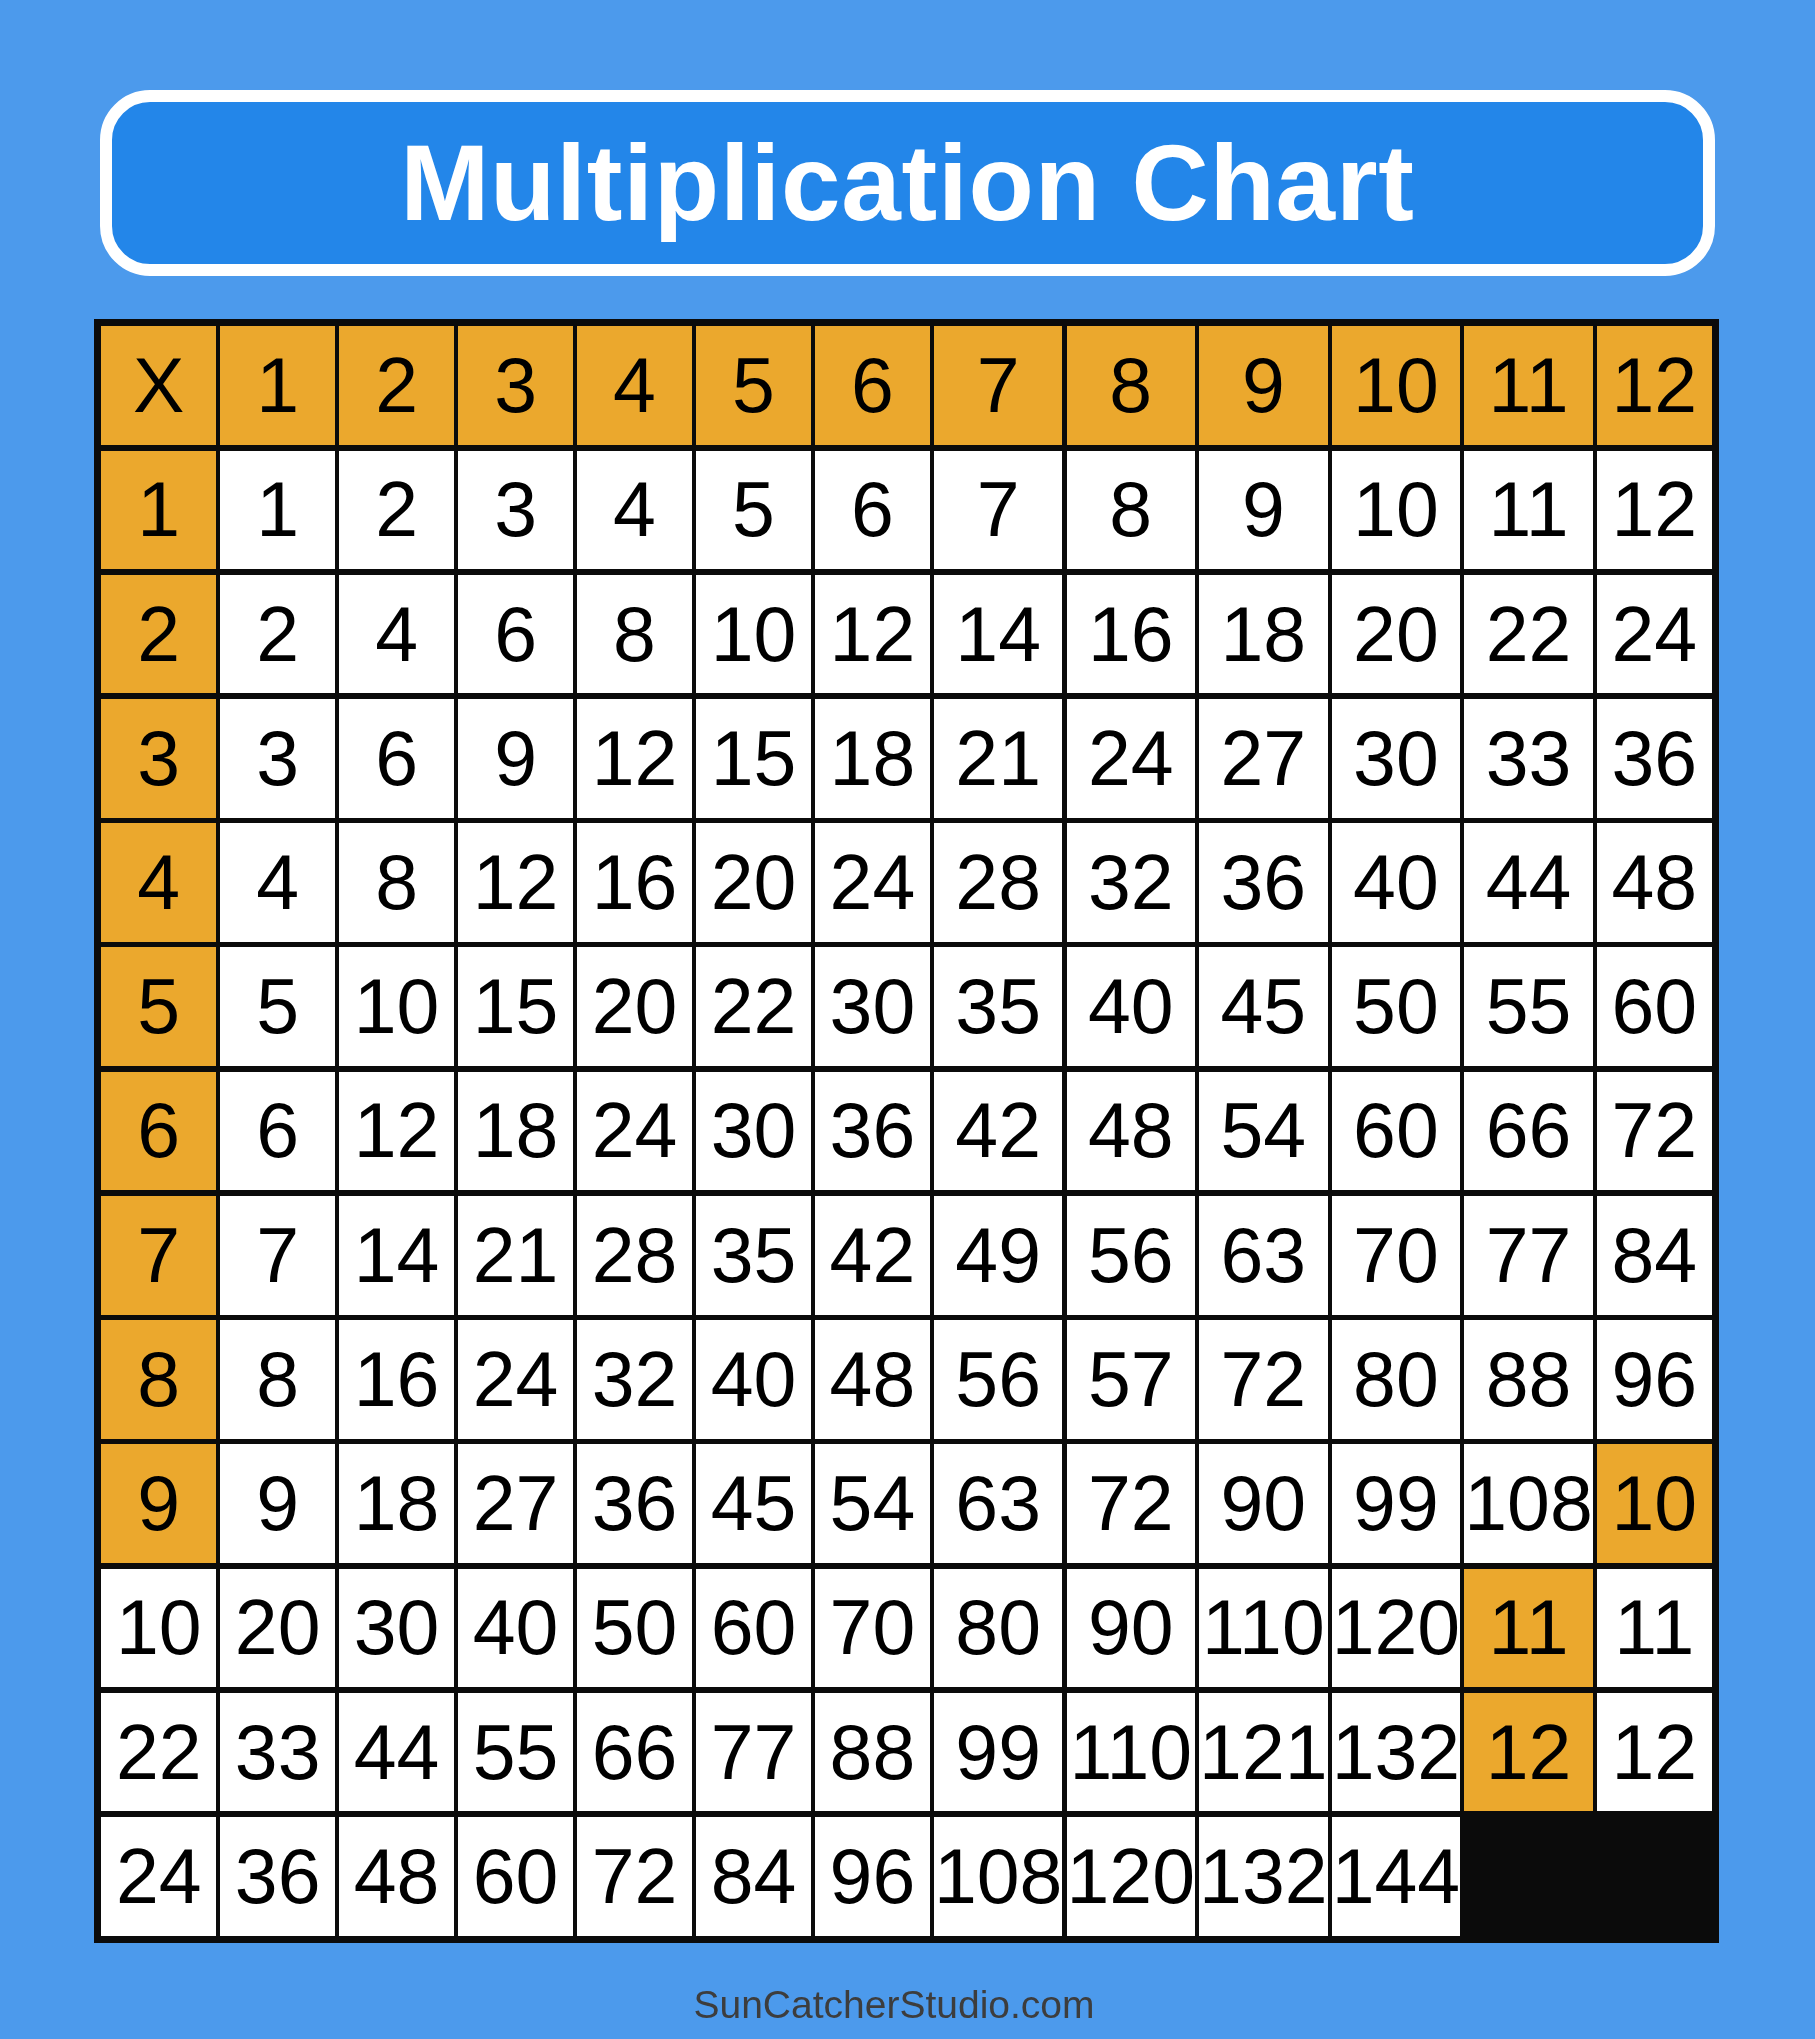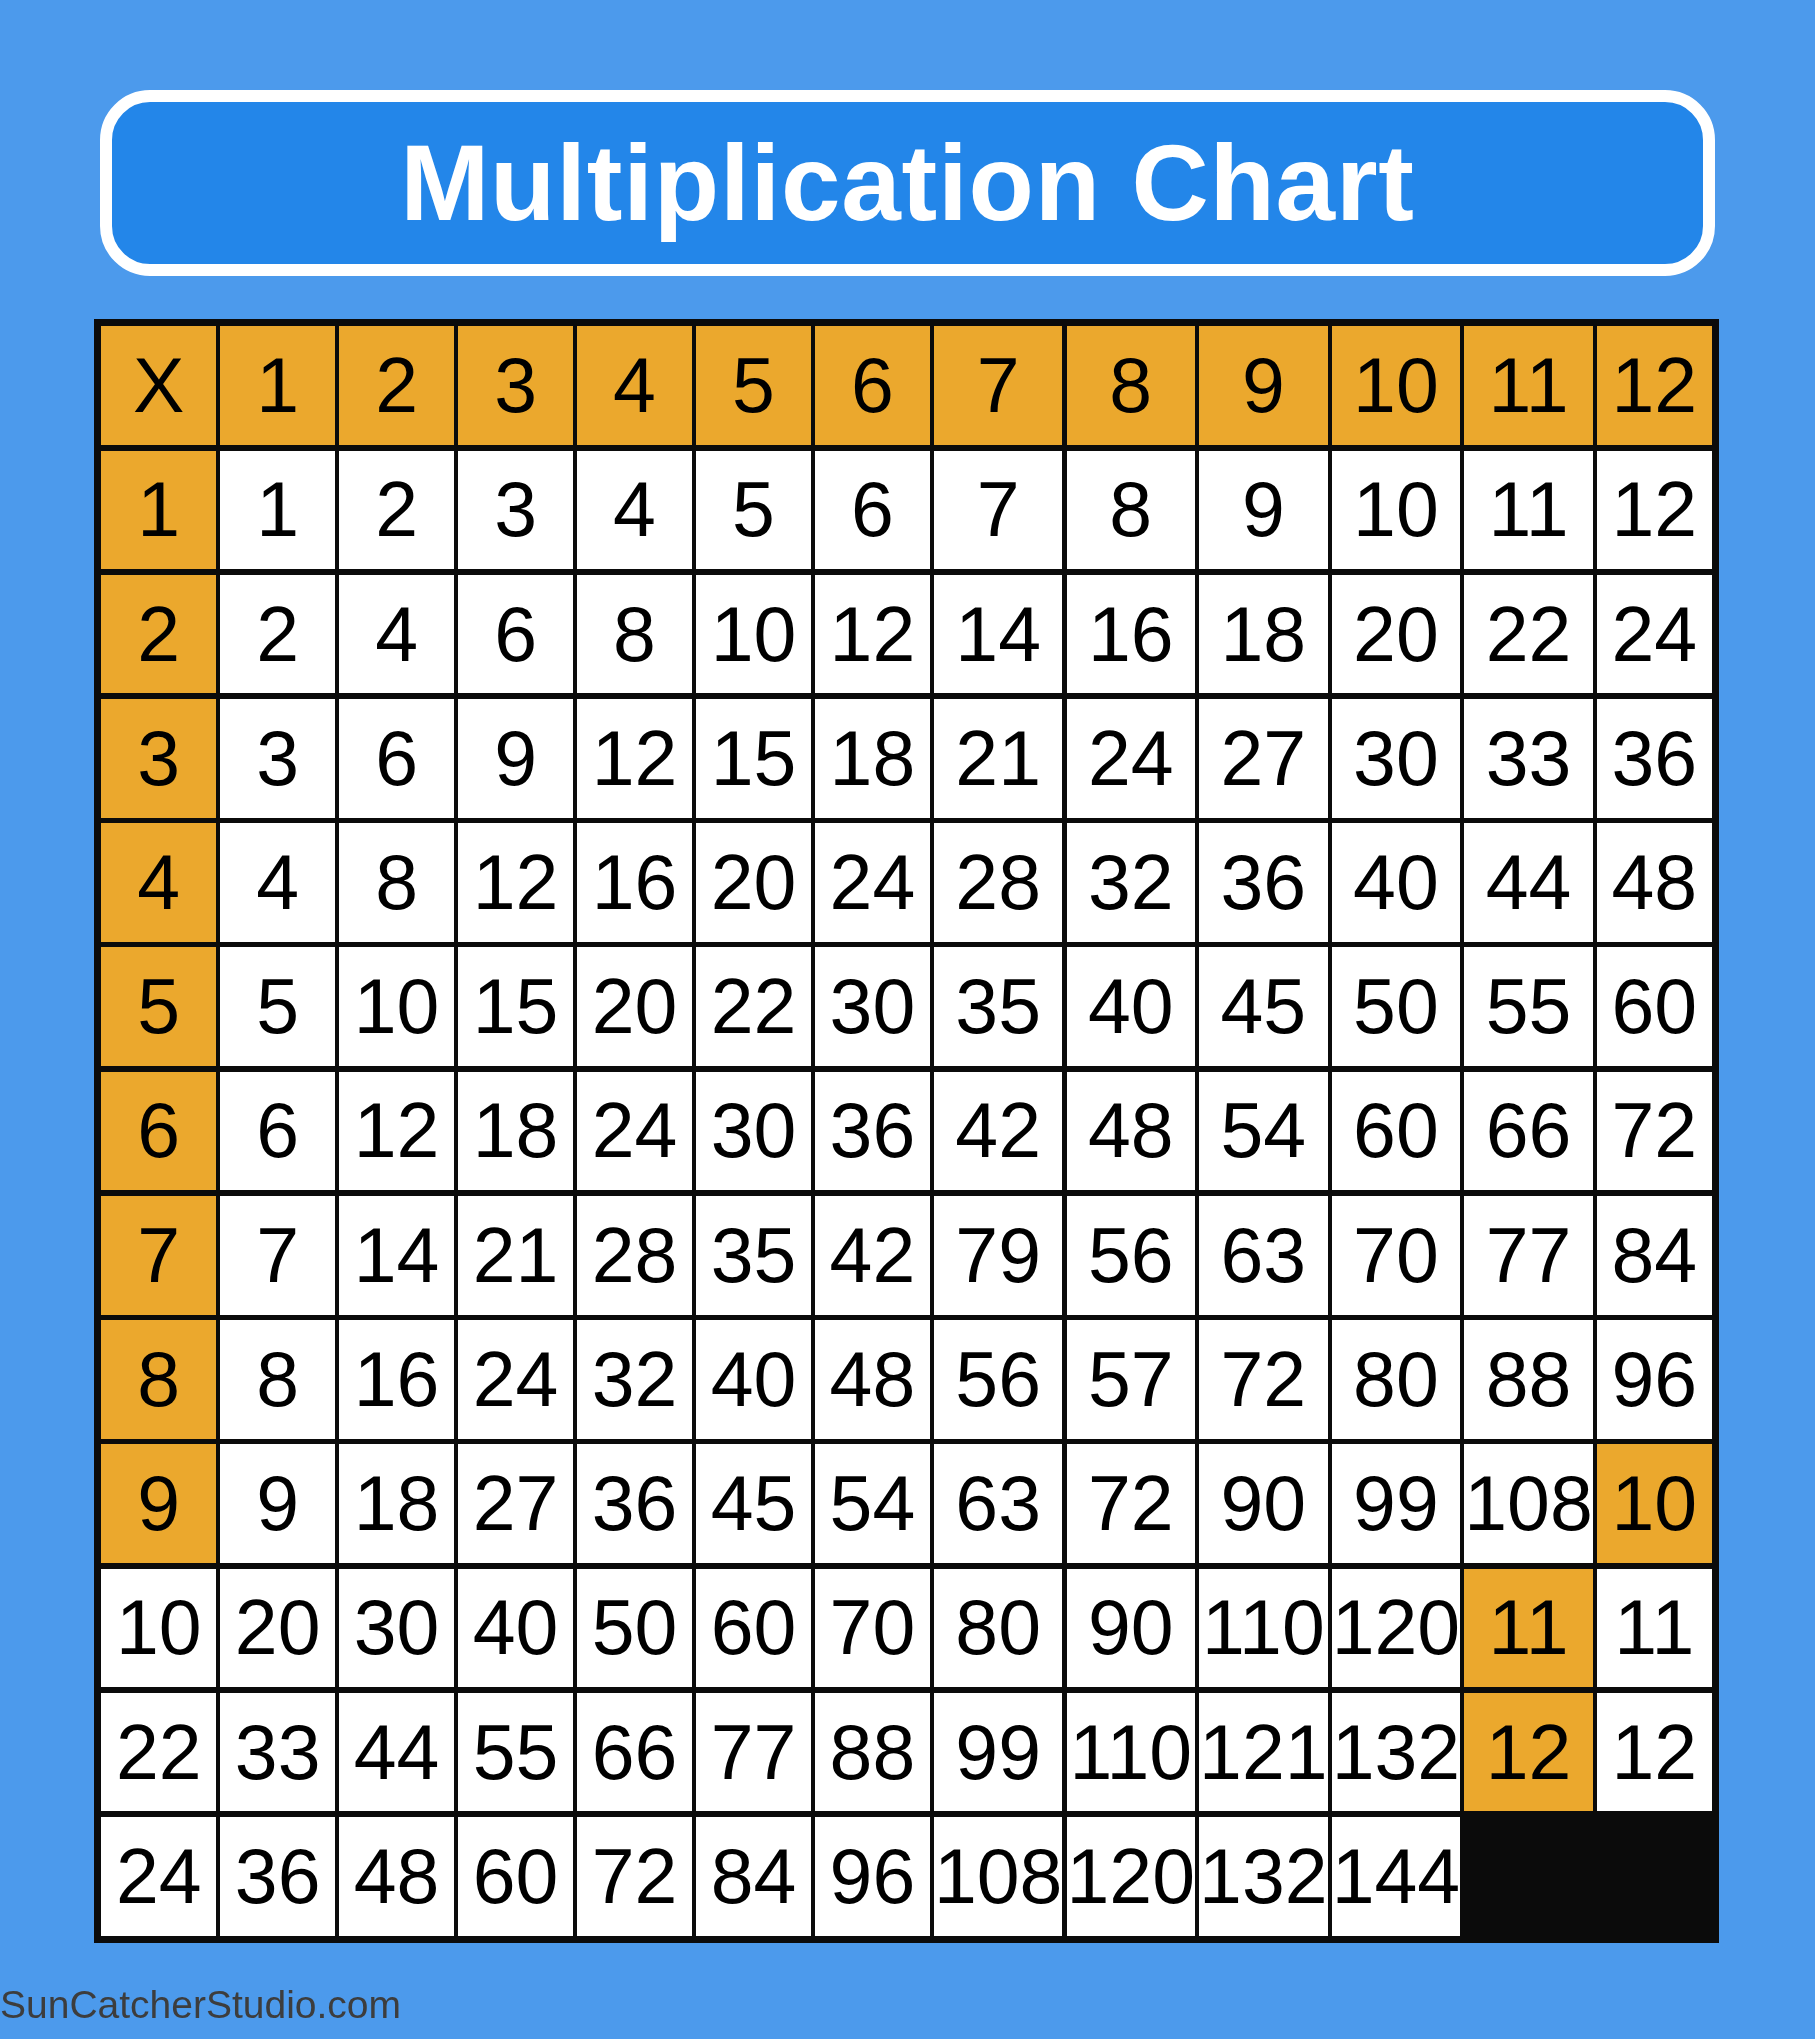--- a/index.html
+++ b/index.html
@@ -61,21 +61,21 @@
     line-height: 1;
   }
   .cell.header {
     background: var(--header-bg, #EBA82D);
   }
   .footer {
     position: absolute;
     left: 0;
     top: 1983px;
     width: 1788px;
-    text-align: left;
+    text-align: center;
     font-size: 39px;
     color: var(--footer-text, #3D3D3D);
   }
 </style>
 </head>
 <body>
 
 <div class="banner">
   <h1 class="page-title">Multiplication Chart</h1>
 </div>
@@ -172,21 +172,21 @@
     <div class="cell">60</div>
     <div class="cell">66</div>
     <div class="cell">72</div>
     <div class="cell header">7</div>
     <div class="cell">7</div>
     <div class="cell">14</div>
     <div class="cell">21</div>
     <div class="cell">28</div>
     <div class="cell">35</div>
     <div class="cell">42</div>
-    <div class="cell">79</div>
+    <div class="cell">49</div>
     <div class="cell">56</div>
     <div class="cell">63</div>
     <div class="cell">70</div>
     <div class="cell">77</div>
     <div class="cell">84</div>
     <div class="cell header">8</div>
     <div class="cell">8</div>
     <div class="cell">16</div>
     <div class="cell">24</div>
     <div class="cell">32</div>

